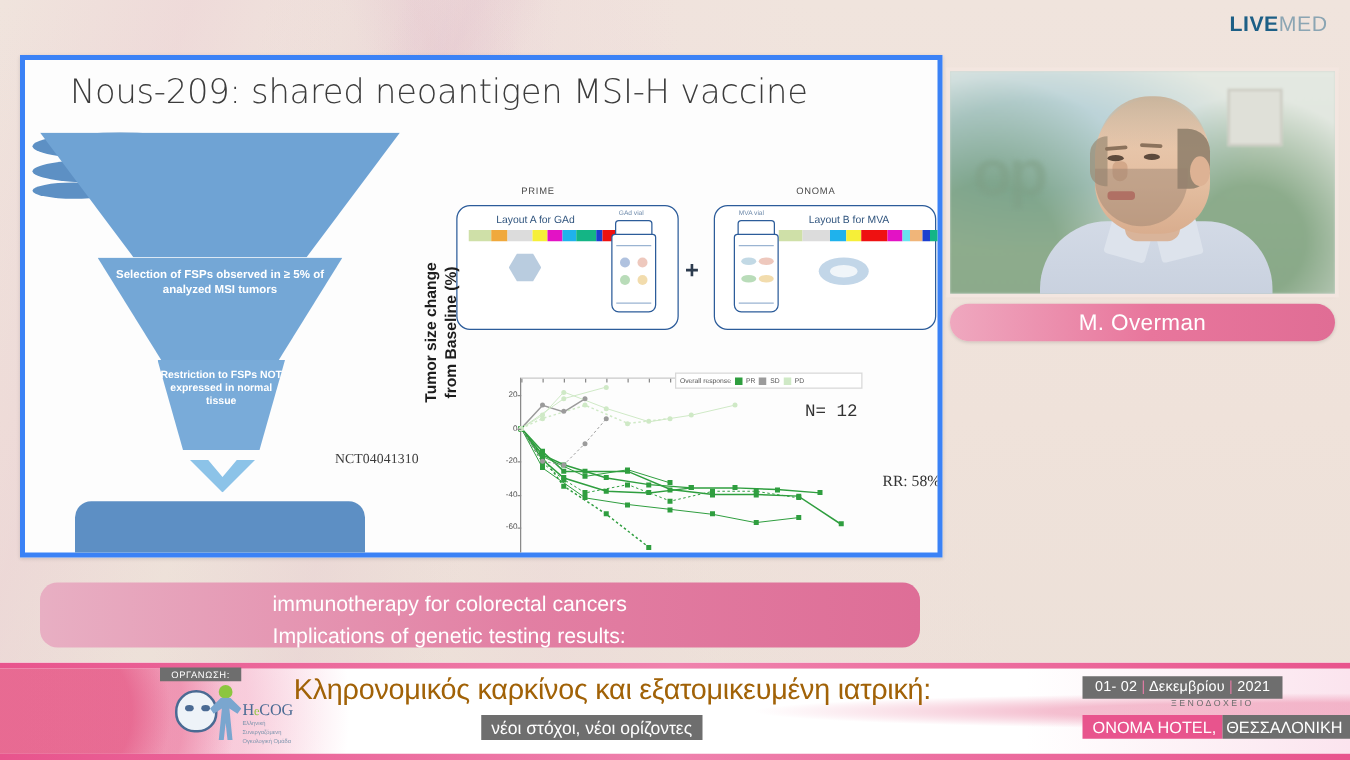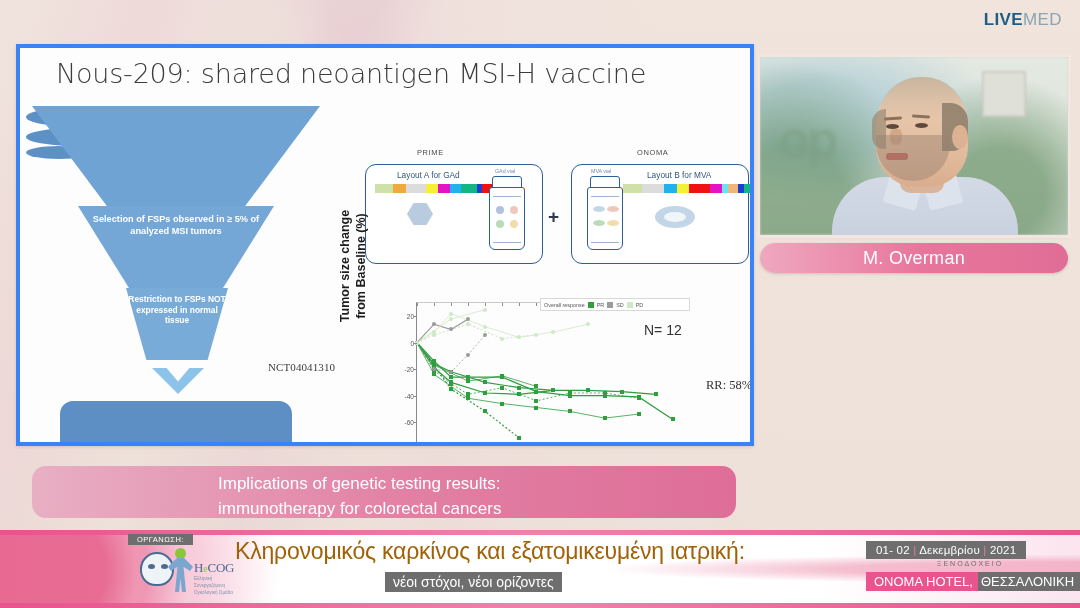--- a/index.html
+++ b/index.html
@@ -122,21 +122,21 @@
              border-top:1px solid #c9c9c9; }
   .ytick { position:absolute; right:100%; margin-right:3px; font-size:6.5px;
            color:#555; transform:translateY(-50%); white-space:nowrap; }
   .ytickmark{ position:absolute; left:-3px; width:3px; height:1px; background:#8a8a8a; }
   .xtickmark{ position:absolute; top:0; width:1px; height:3px; background:#8a8a8a; }
   #legend { position:absolute; left:186px; top:0px; width:150px; height:13px;
             border:1px solid #d8d8d8; background:#fff; display:flex;
             align-items:center; gap:3px; padding:0 3px; font-size:5.4px; color:#555; }
   .lg-sw { width:6px; height:6px; display:inline-block; }
   #nval  { position:absolute; left:290px; top:24px; font-size:14px; color:#333;
-           font-family:Liberation Sans, sans-serif; }
+           font-family:Liberation Mono, monospace; }
   #rrval { position:absolute; left:352px; top:80px; font-size:12.5px; color:#333;
            font-family:"Liberation Serif", serif; }
   .pt { position:absolute; width:4px; height:4px; transform:translate(-50%,-50%); }
   svg.lines { position:absolute; left:0; top:0; }
 
   
   #video { position:absolute; left:760px; top:57px; width:308px; height:178px;
            background:#cfd8d0; overflow:hidden;
            box-shadow:0 0 0 3px #f3e6e0, 0 1px 4px rgba(0,0,0,.18); }
   #vbg { position:absolute; inset:0;
@@ -508,22 +508,22 @@
     <div id="beard"></div>
     <div id="mouth"></div>
     <div id="ear"></div>
   </div>
   <div id="vblur"></div>
 </div>
 
 <div id="speaker-name">M. Overman</div>
 
 <div id="session">
+  <div>immunotherapy for colorectal cancers</div>
   <div>Implications of genetic testing results:</div>
-  <div>immunotherapy for colorectal cancers</div>
 </div>
 
 <div id="banner">
   <div class="edge-top"></div>
   <div id="banner-bg"></div>
   <div class="edge-bot"></div>
 </div>
 
 <div id="org-label">ΟΡΓΑΝΩΣΗ:</div>
 

